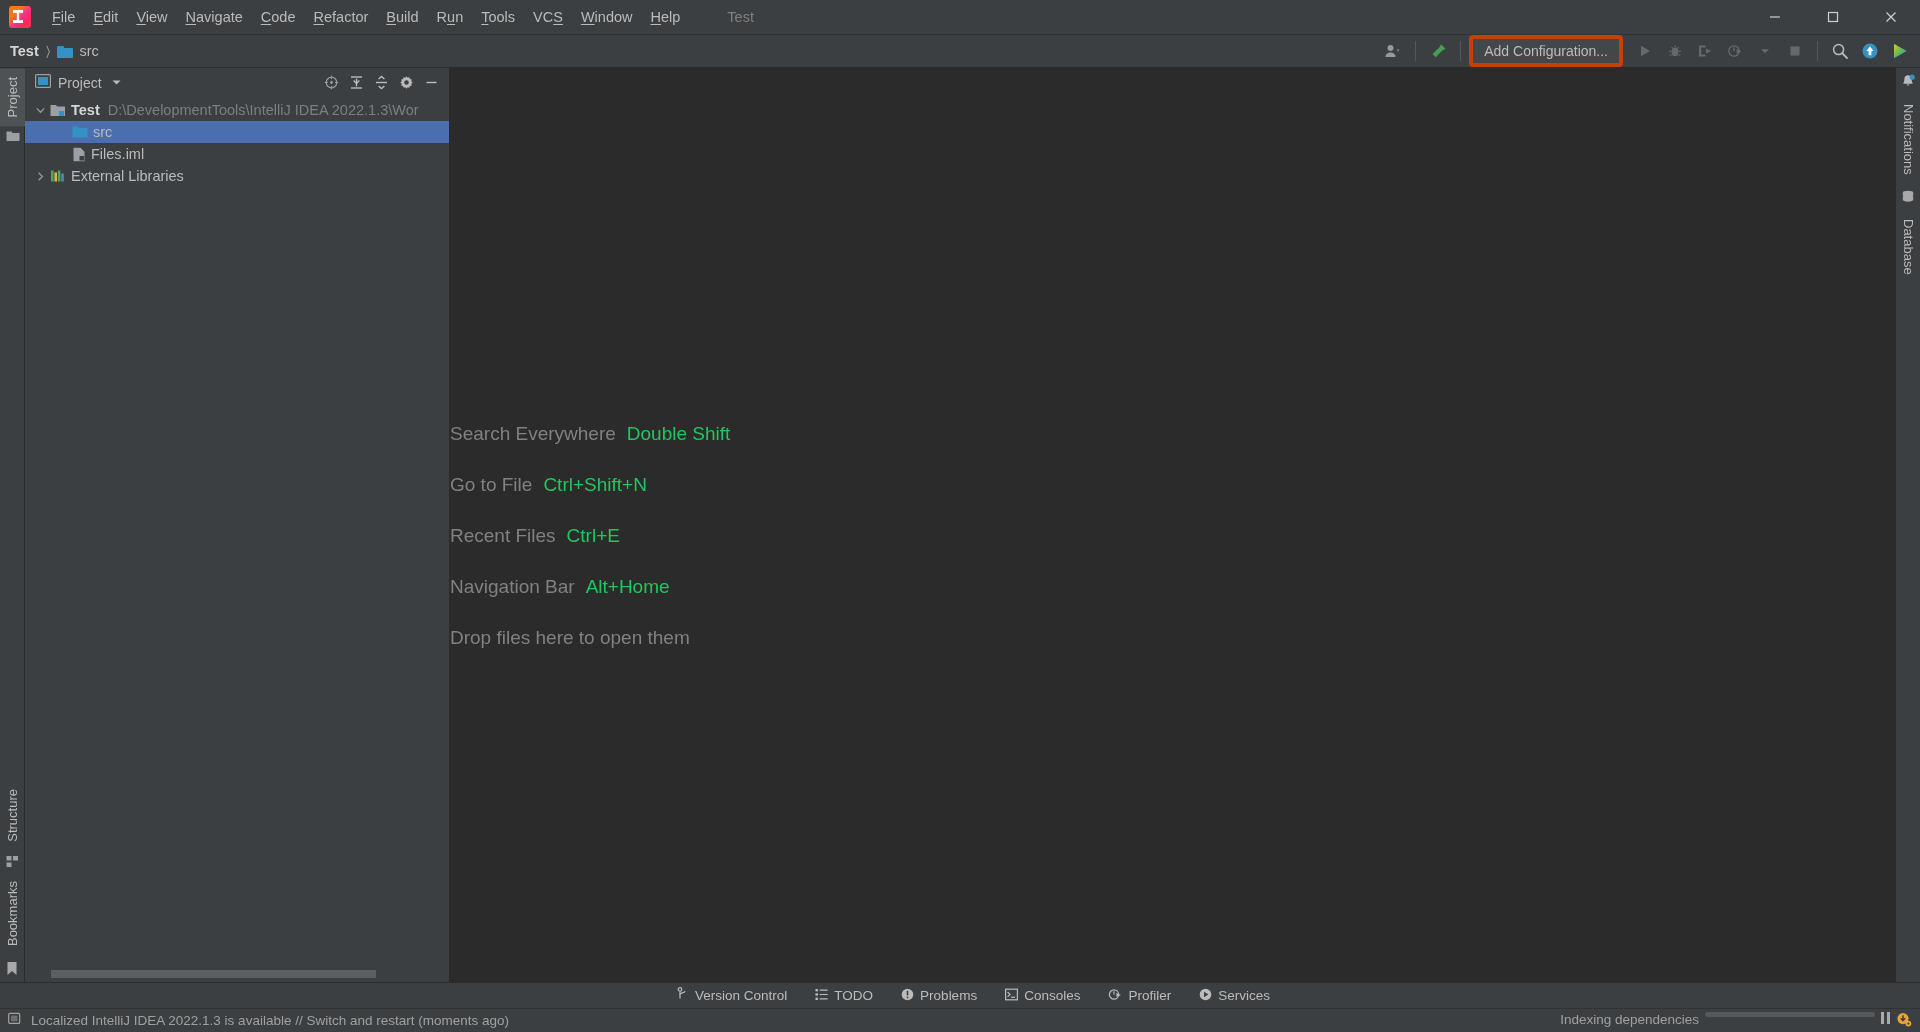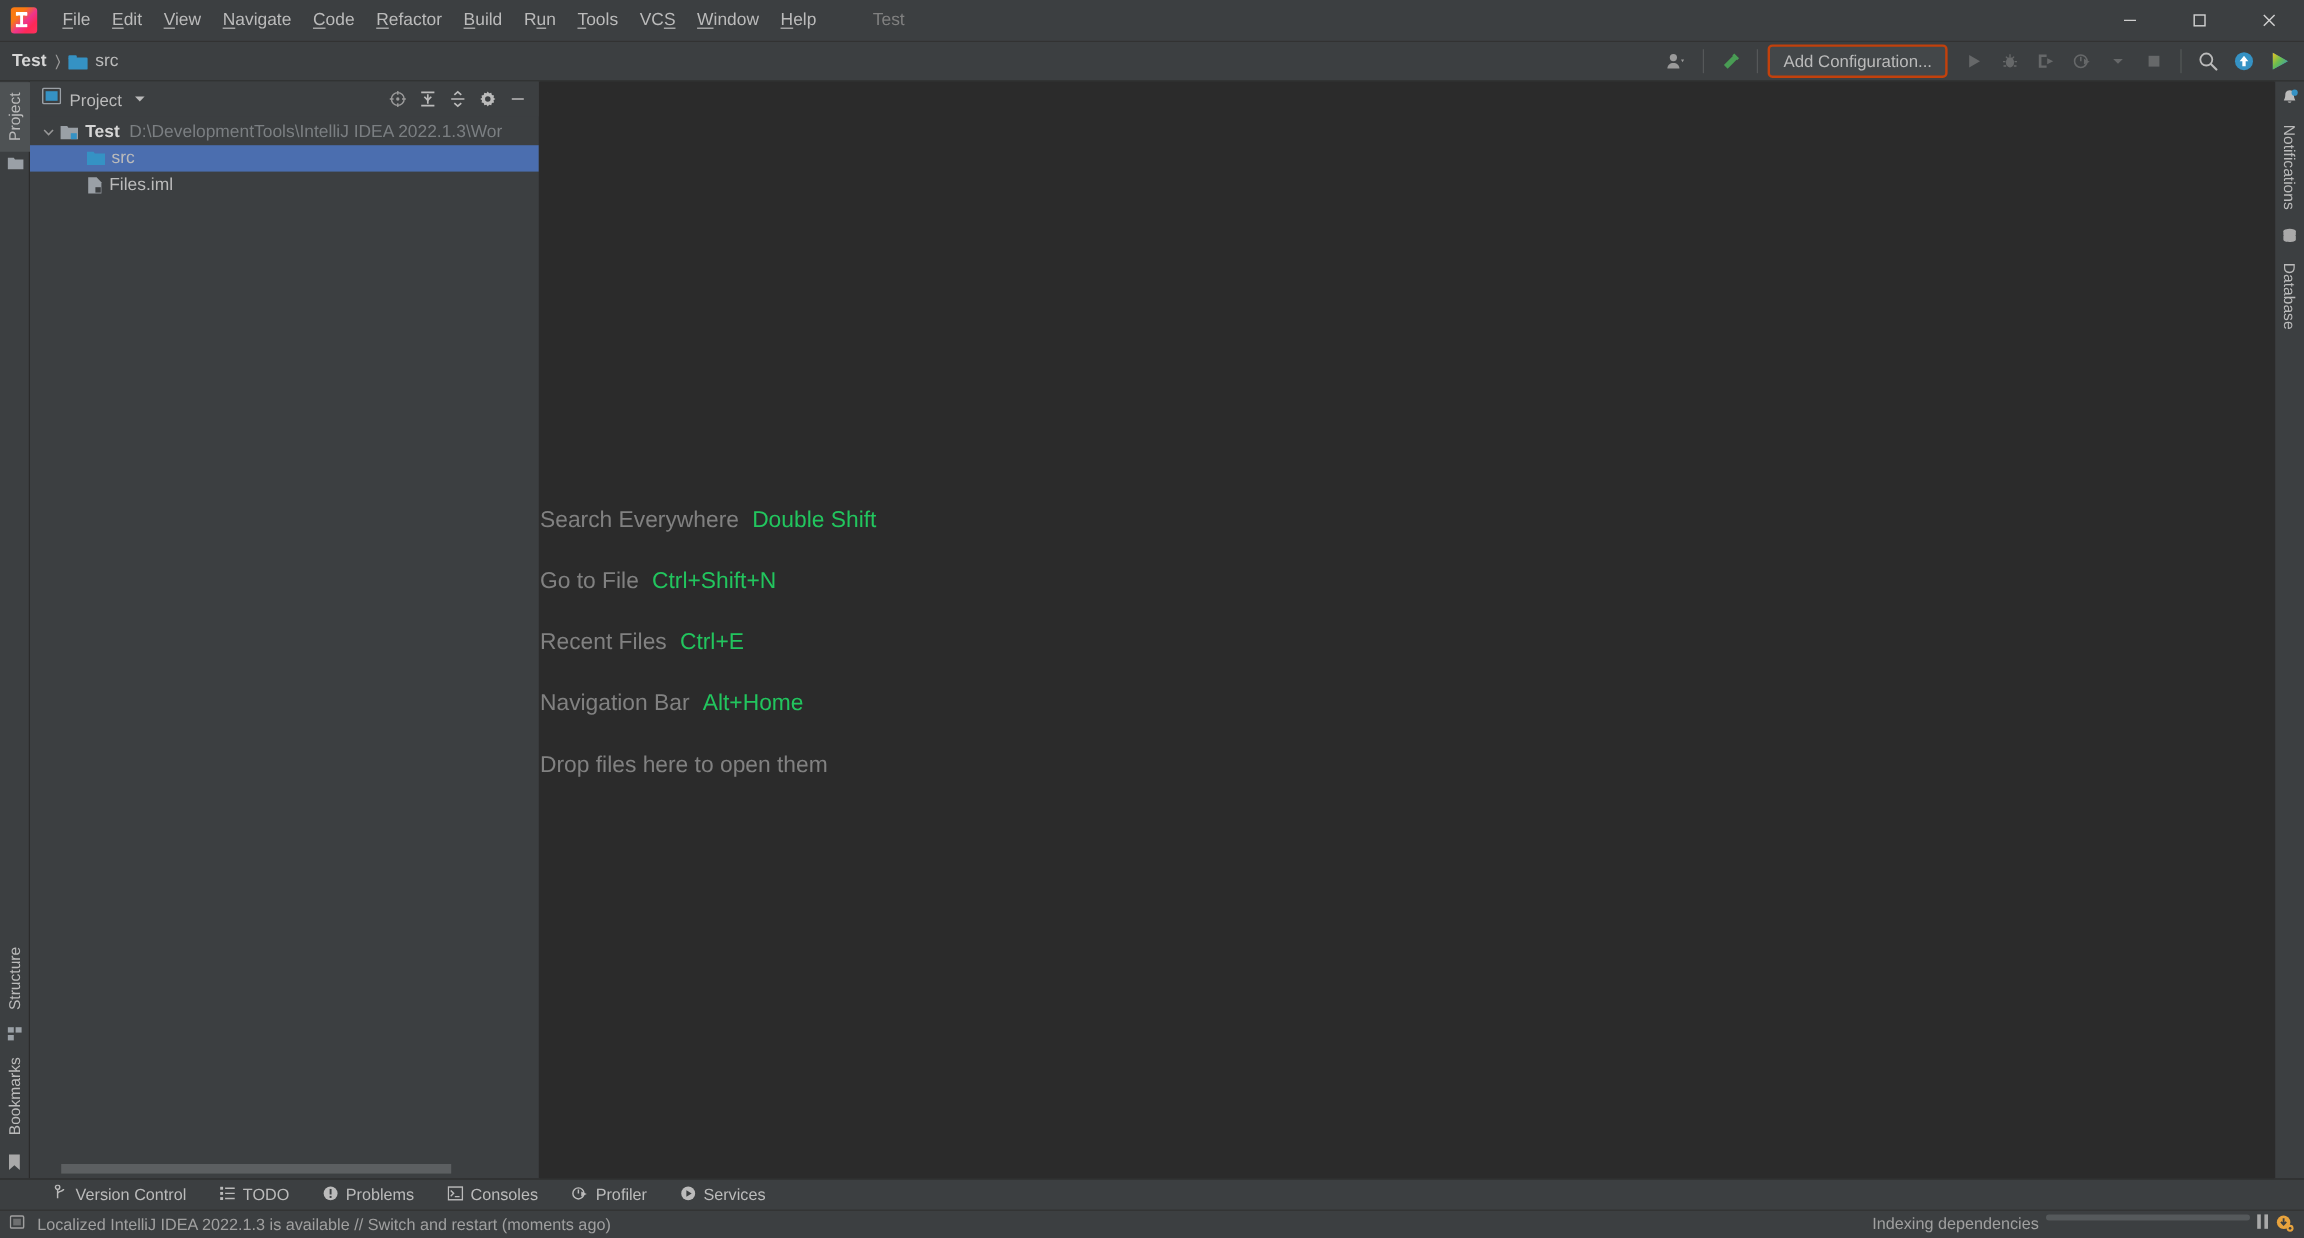--- a/index.html
+++ b/index.html
@@ -70,21 +70,21 @@
   }
 
   .tb-right { margin-left: auto; display: flex; align-items: center; gap: 2px; }
   .tb-btn {
     width: 28px; height: 26px; display: flex; align-items: center; justify-content: center;
     border-radius: 3px; color: #9a9a9a;
   }
   .tb-btn.disabled { opacity: .45; }
   .tb-sep { width: 1px; height: 20px; background: #555859; margin: 0 6px; }
   .add-config {
-    border: 2px solid #c2410c; border-radius: 4px; background: #434749;
+    border: 4px solid #c2410c; border-radius: 4px; background: #434749;
     padding: 4px 11px; font-size: 14px; color: #bbbbbb; margin-right: 6px;
     white-space: nowrap;
   }
 
   
   .main { flex: 1 1 auto; display: flex; min-height: 0; }
 
   .side-strip {
     width: 25px; flex: 0 0 25px; background: #3c3f41;
     display: flex; flex-direction: column; justify-content: space-between;
@@ -139,20 +139,21 @@
   .tips { margin-top: 355px; }
   .tip-row { display: flex; align-items: baseline; margin-bottom: 29px; }
   .tip-label { font-size: 19px; color: #818181; }
   .tip-key { font-size: 19px; color: #22c55e; margin-left: 11px; }
 
   
   .bottom-bar {
     height: 26px; flex: 0 0 26px; background: #3c3f41;
     display: flex; align-items: center; padding-left: 35px;
     border-top: 1px solid #2b2b2b;
+    justify-content: center;
   }
   .bb-item {
     display: flex; align-items: center; gap: 6px; font-size: 13.5px;
     color: #bbbbbb; padding: 3px 10px; border-radius: 3px; margin-right: 8px;
     white-space: nowrap;
   }
 
   
   .status-bar {
     height: 24px; flex: 0 0 24px; background: #3c3f41;
@@ -415,20 +416,36 @@
         <span class="arrow"></span>
         <span class="node-ico">
           <svg width="14" height="15" viewBox="0 0 14 15">
             <path d="M1.5 0.8h7l4 4v9.4h-11z" fill="#9aa0a6"></path>
             <rect x="7.5" y="9" width="4.5" height="4.5" fill="#3c3f41"></rect>
           </svg>
         </span>
         <span class="node-label">Files.iml</span>
       </div>
 
+      <div class="tree-row" style="padding-left:9px;">
+        <span class="arrow">
+          <svg width="9" height="9" viewBox="0 0 9 9">
+              <path d="M2.6 0.8 L6.4 4.5 L2.6 8.2" fill="none" stroke="#989898" stroke-width="1.3"></path>
+            </svg>
+        </span>
+        <span class="node-ico">
+          <svg width="16" height="14" viewBox="0 0 16 14">
+            <rect x="1" y="1.5" width="2.6" height="11" fill="#5c9e5c"></rect>
+            <rect x="4.4" y="3.5" width="2.6" height="9" fill="#d6b54d"></rect>
+            <rect x="7.8" y="1.5" width="2.6" height="11" fill="#5c9e5c"></rect>
+            <rect x="11.2" y="4.5" width="2.6" height="8" fill="#4a88c7"></rect>
+          </svg>
+        </span>
+        <span class="node-label">External Libraries</span>
+      </div>
 
 
     </div>
 
     <div class="pp-scroll">
       <div class="pp-scroll-thumb"></div>
     </div>
   </div>
 
   <div class="editor">

